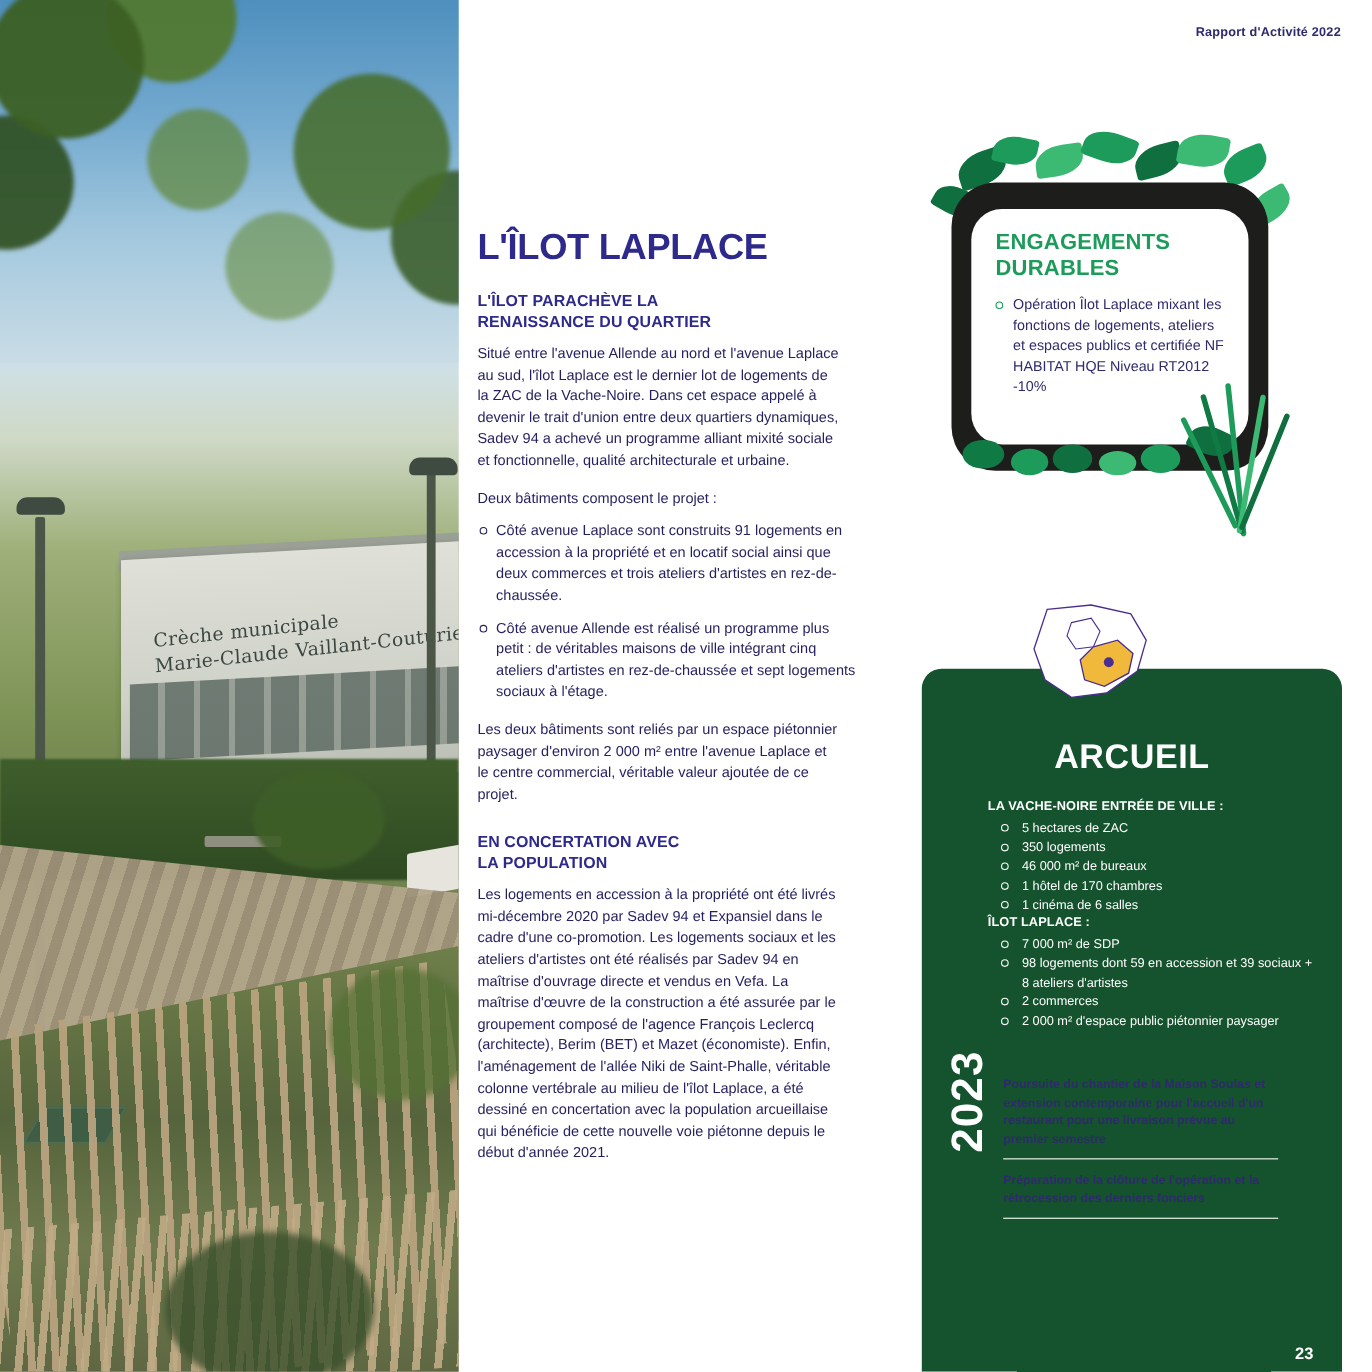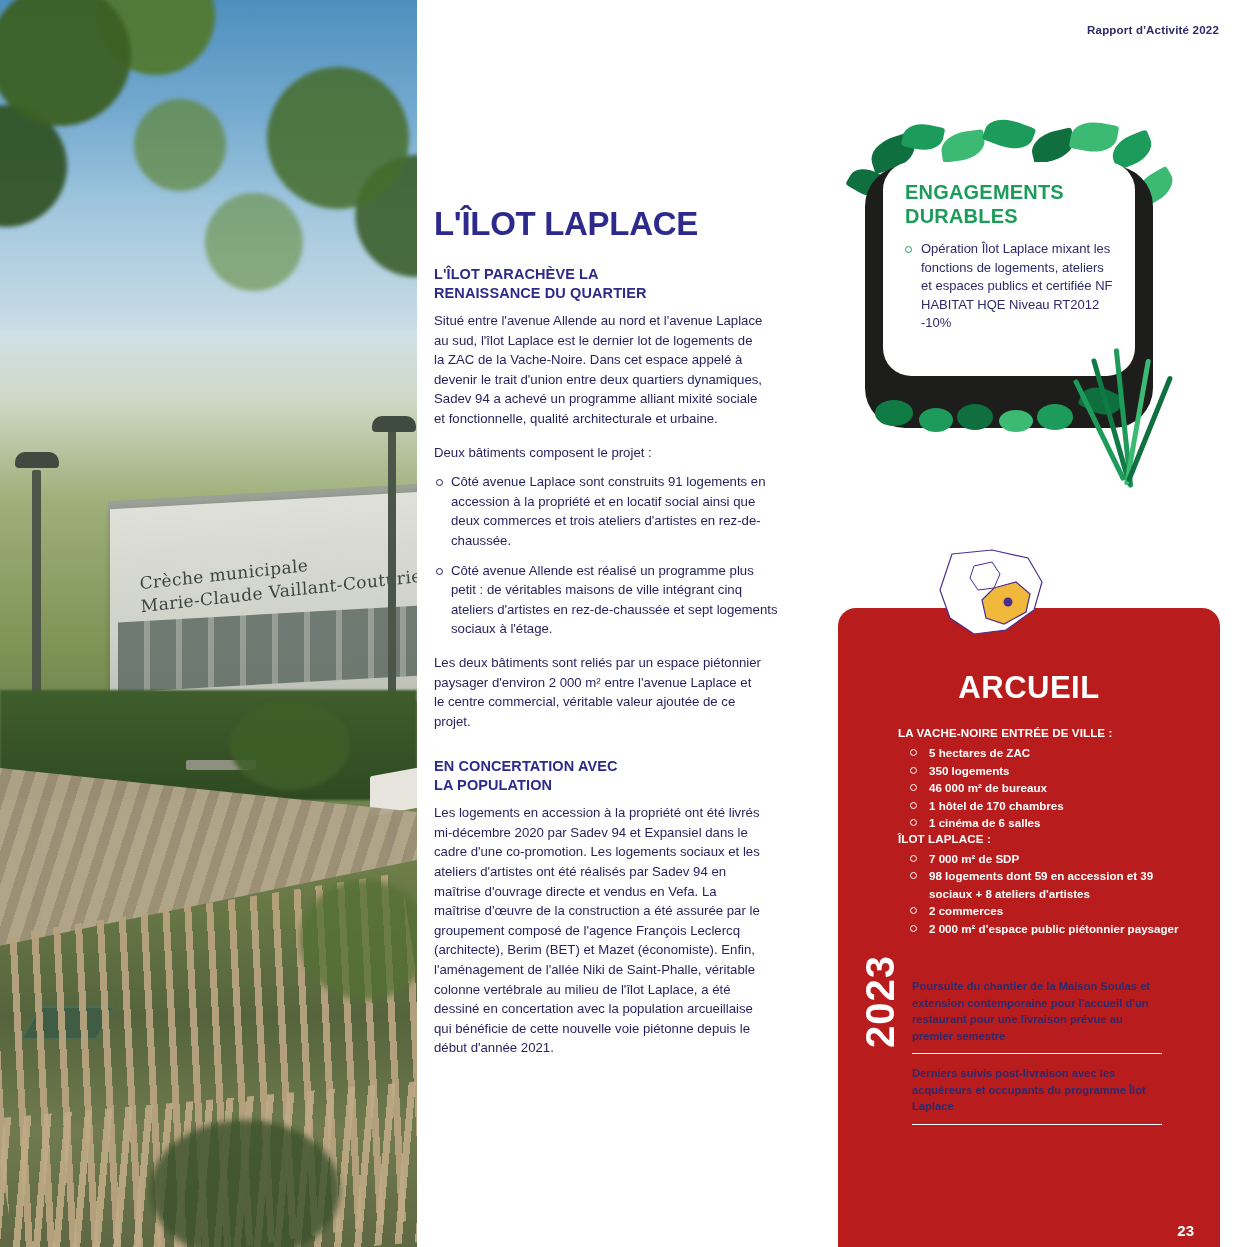--- a/index.html
+++ b/index.html
@@ -152,21 +152,21 @@
 
   
   .eng-wrap {
     position: absolute; left: 845px; top: 118px; width: 340px; height: 400px;
   }
   .eng-blob {
     position: absolute; left: 20px; top: 48px; width: 288px; height: 262px;
     background: #1d1d1b; border-radius: 40px;
   }
   .eng-card {
-    position: absolute; left: 38px; top: 44px; width: 252px; height: 214px;
+    position: absolute; left: 38px; top: 72px; width: 252px; height: 214px;
     background: #ffffff; border-radius: 28px;
     padding: 18px 20px 10px 22px; box-sizing: border-box;
   }
   .eng-title {
     color: #1d9b5a; font-size: 20px; font-weight: bold; line-height: 24px;
     margin: 0 0 12px 0; letter-spacing: 0.2px;
   }
   .eng-list { list-style: none; margin: 0; padding: 0; }
   .eng-list li {
     position: relative; padding-left: 16px;
@@ -181,41 +181,41 @@
   }
   .leaf.dark { background: #0f6f3e; }
   .leaf.light { background: #3cba74; }
   .veg {
     position: absolute; background: #0f7a44; border-radius: 50%;
   }
 
   
   .arc-panel {
     position: absolute; left: 838px; top: 608px; width: 382px; height: 639px;
-    background: #b91c1c; border-radius: 18px 18px 0 0;
+    background: #14532d; border-radius: 18px 18px 0 0;
     color: #ffffff;
   }
   .map-badge {
     position: absolute; left: 930px; top: 548px; width: 125px; height: 105px;
   }
   .arc-title {
     position: absolute; left: 0; top: 62px; width: 382px; text-align: center;
     font-size: 31px; font-weight: bold; letter-spacing: 0.5px;
   }
   .arc-body {
     position: absolute; left: 60px; top: 118px; width: 300px;
   }
   .arc-h {
     font-size: 11.6px; font-weight: bold; margin: 0 0 5px 0; letter-spacing: 0.1px;
   }
   .arc-h.two { }
   ul.arc-list { list-style: none; margin: 0; padding: 0 0 0 12px; }
   ul.arc-list li {
     position: relative; padding-left: 19px;
-    font-size: 11.6px; line-height: 17.5px; font-weight: bold;
+    font-size: 11.6px; line-height: 17.5px; font-weight: normal;
   }
   ul.arc-list li:before {
     content: ""; position: absolute; left: 0; top: 5px;
     width: 5px; height: 5px; border: 1.2px solid #ffffff; border-radius: 50%;
   }
   .year-2023 {
     position: absolute; left: 858px; top: 1048px;
     transform: rotate(-90deg); transform-origin: left top;
     font-size: 40px; font-weight: bold; color: #ffffff; letter-spacing: 1px;
   }
@@ -363,14 +363,14 @@
     <path d="M22,6 L62,2 L98,10 L112,34 L104,62 L76,82 L44,86 L20,70 L10,42 Z" fill="#ffffff" stroke="#4a2d8f" stroke-width="1.2"></path>
     <path d="M44,18 L62,14 L70,26 L64,40 L48,42 L40,30 Z" fill="none" stroke="#4a2d8f" stroke-width="1"></path>
     <path d="M64,40 L86,34 L100,46 L96,64 L74,76 L56,70 L52,52 Z" fill="#f0b93c" stroke="#4a2d8f" stroke-width="1.2"></path>
     <circle cx="78" cy="54" r="4.5" fill="#4a2d8f"></circle>
   </svg>
 </div>
 
 <div class="year-2023">2023</div>
 <div class="timeline">
   <div class="tl-item">Poursuite du chantier de la Maison Soulas et extension contemporaine pour l'accueil d'un restaurant pour une livraison prévue au premier semestre</div>
-  <div class="tl-item last">Derniers suivis post-livraison avec les acquéreurs et occupants du programme Îlot Laplace</div>
+  <div class="tl-item">Préparation de la clôture de l'opération et la rétrocession des derniers fonciers</div>
 </div>
 
 </body></html>

